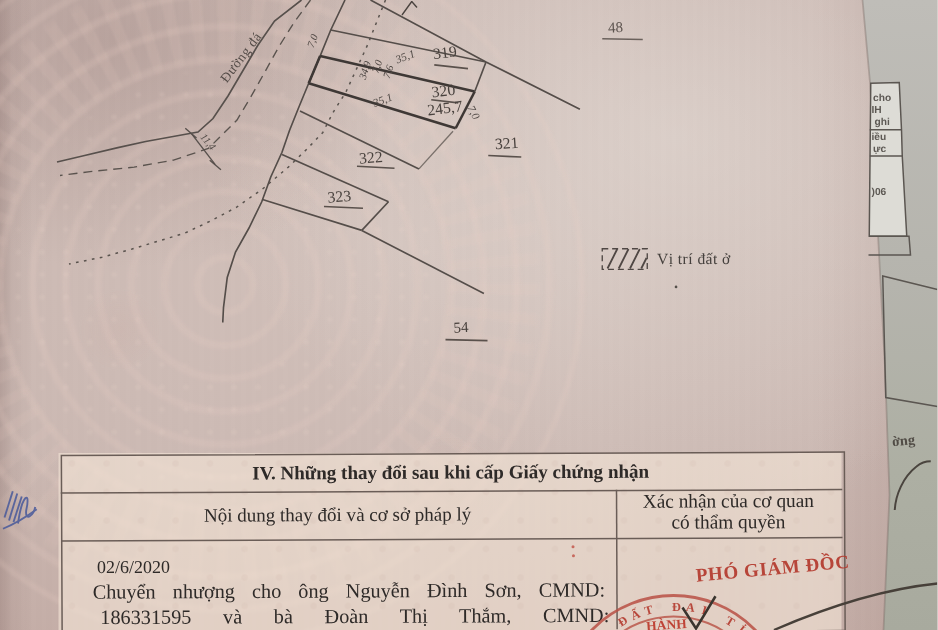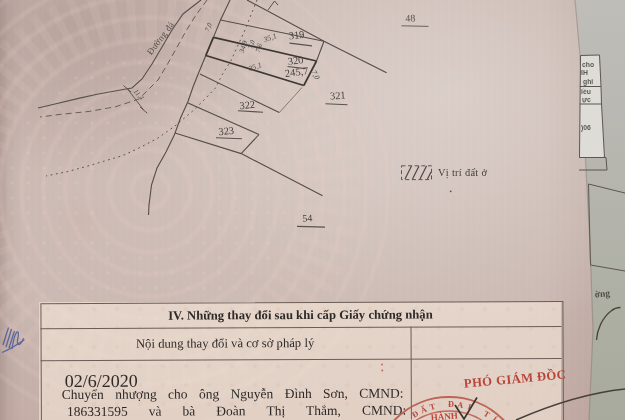--- a/index.html
+++ b/index.html
@@ -65,22 +65,24 @@
     <div class="abs" style="left:39.5px;top:358.6px;width:521px;height:1px;background:#6a5d57;"></div>
 
     <div class="abs" style="left:409.5px;top:327px;width:1px;height:93px;background:#6a5d57;"></div>
 
     <div class="abs" style="left:40px;top:305px;width:520px;height:21px;line-height:21px;
          text-align:center;font-size:12.7px;font-weight:bold;">IV. Những thay đổi sau khi cấp Giấy chứng nhận</div>
 
     <div class="abs" style="left:40px;top:329px;width:369px;height:29px;line-height:29px;
          text-align:center;font-size:12.7px;">Nội dung thay đổi và cơ sở pháp lý</div>
 
-
-    <div class="abs" style="left:64px;top:369.5px;font-size:18px;">02/6/2020</div>
+    <div class="abs" style="left:410px;top:329px;width:150px;height:27px;line-height:13.5px;
+         text-align:center;font-size:12.9px;">Xác nhận của cơ quan<br>có thẩm quyền</div>
+
+    <div class="abs" style="left:64px;top:369.5px;font-size:12px;">02/6/2020</div>
 
     <div class="abs" style="left:61px;top:385.5px;font-size:13.5px;word-spacing:8px;white-space:nowrap;">Chuyển nhượng cho ông Nguyễn Đình Sơn, CMND:</div>
 
     <div class="abs" style="left:66px;top:402.5px;font-size:13.5px;word-spacing:17.7px;white-space:nowrap;">186331595 và bà Đoàn Thị Thắm, CMND:</div>
 
     <div class="abs" style="left:463px;top:372.5px;font-size:12.7px;font-weight:bold;color:#b43a2e;
          transform:rotate(-5deg);letter-spacing:.4px;opacity:.92;white-space:nowrap;">PHÓ GIÁM ĐỒC</div>
   </div>
 
   <svg class="abs" style="left:0;top:0;filter:blur(0.28px)" width="625" height="420" viewBox="0 0 625 420" font-family="Liberation Serif, serif" fill="none">

